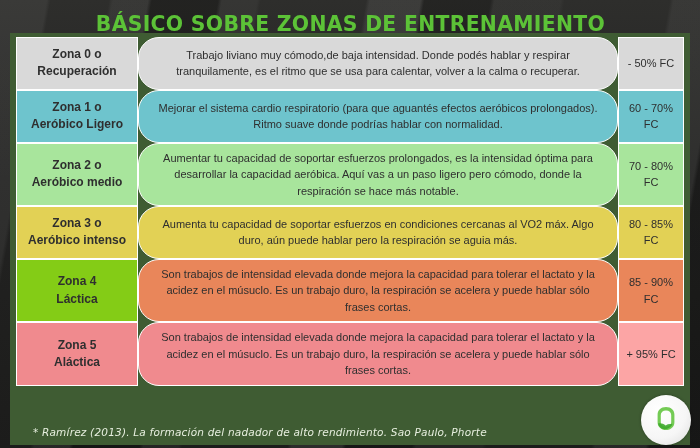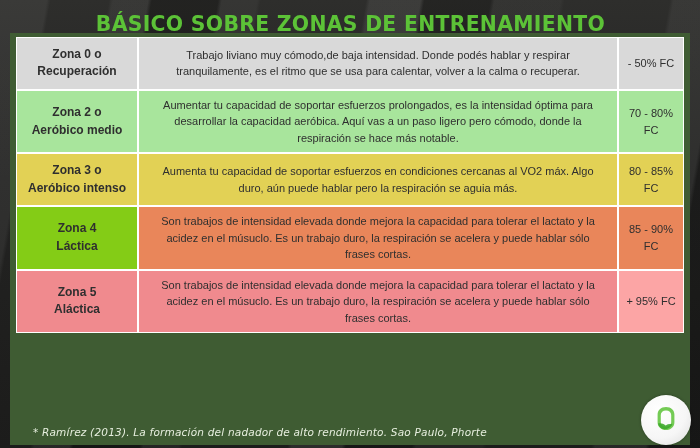--- a/index.html
+++ b/index.html
@@ -75,20 +75,21 @@
     font-size:12px;
     line-height:1.45;
     padding:8px 4px;
   }
   td.zone-desc {
     width:480px;
     text-align:center;
     font-size:11px;
     line-height:1.5;
     padding:6px 14px;
+    border-radius:21px;
   }
   td.zone-fc {
     width:66px;
     text-align:center;
     font-size:11px;
     line-height:1.5;
     padding:4px 3px;
   }
   
   #brand-badge {
@@ -117,20 +118,28 @@
 
       <tr>
         <td class="zone-name" style="background:#d9d9d9">
           <div>Zona 0 o</div>
           <div>Recuperación</div>
         </td>
         <td class="zone-desc" style="background:#d9d9d9">Trabajo liviano muy cómodo,de baja intensidad. Donde podés hablar y respirar tranquilamente, es el ritmo que se usa para calentar, volver a la calma o recuperar.</td>
         <td class="zone-fc" style="background:#d9d9d9">- 50% FC</td>
       </tr>
 
+      <tr>
+        <td class="zone-name" style="background:#6ec4cd">
+          <div>Zona 1 o</div>
+          <div>Aeróbico Ligero</div>
+        </td>
+        <td class="zone-desc" style="background:#6ec4cd">Mejorar el sistema cardio respiratorio (para que aguantés efectos aeróbicos prolongados). Ritmo suave donde podrías hablar con normalidad.</td>
+        <td class="zone-fc" style="background:#6ec4cd">60 - 70% FC</td>
+      </tr>
 
       <tr>
         <td class="zone-name" style="background:#a8e59c">
           <div>Zona 2  o</div>
           <div>Aeróbico medio</div>
         </td>
         <td class="zone-desc" style="background:#a8e59c">Aumentar tu capacidad de soportar esfuerzos prolongados, es la intensidad óptima para desarrollar la capacidad aeróbica. Aquí vas a un paso ligero pero cómodo, donde la respiración se hace más notable.</td>
         <td class="zone-fc" style="background:#a8e59c">70 - 80% FC</td>
       </tr>
 

